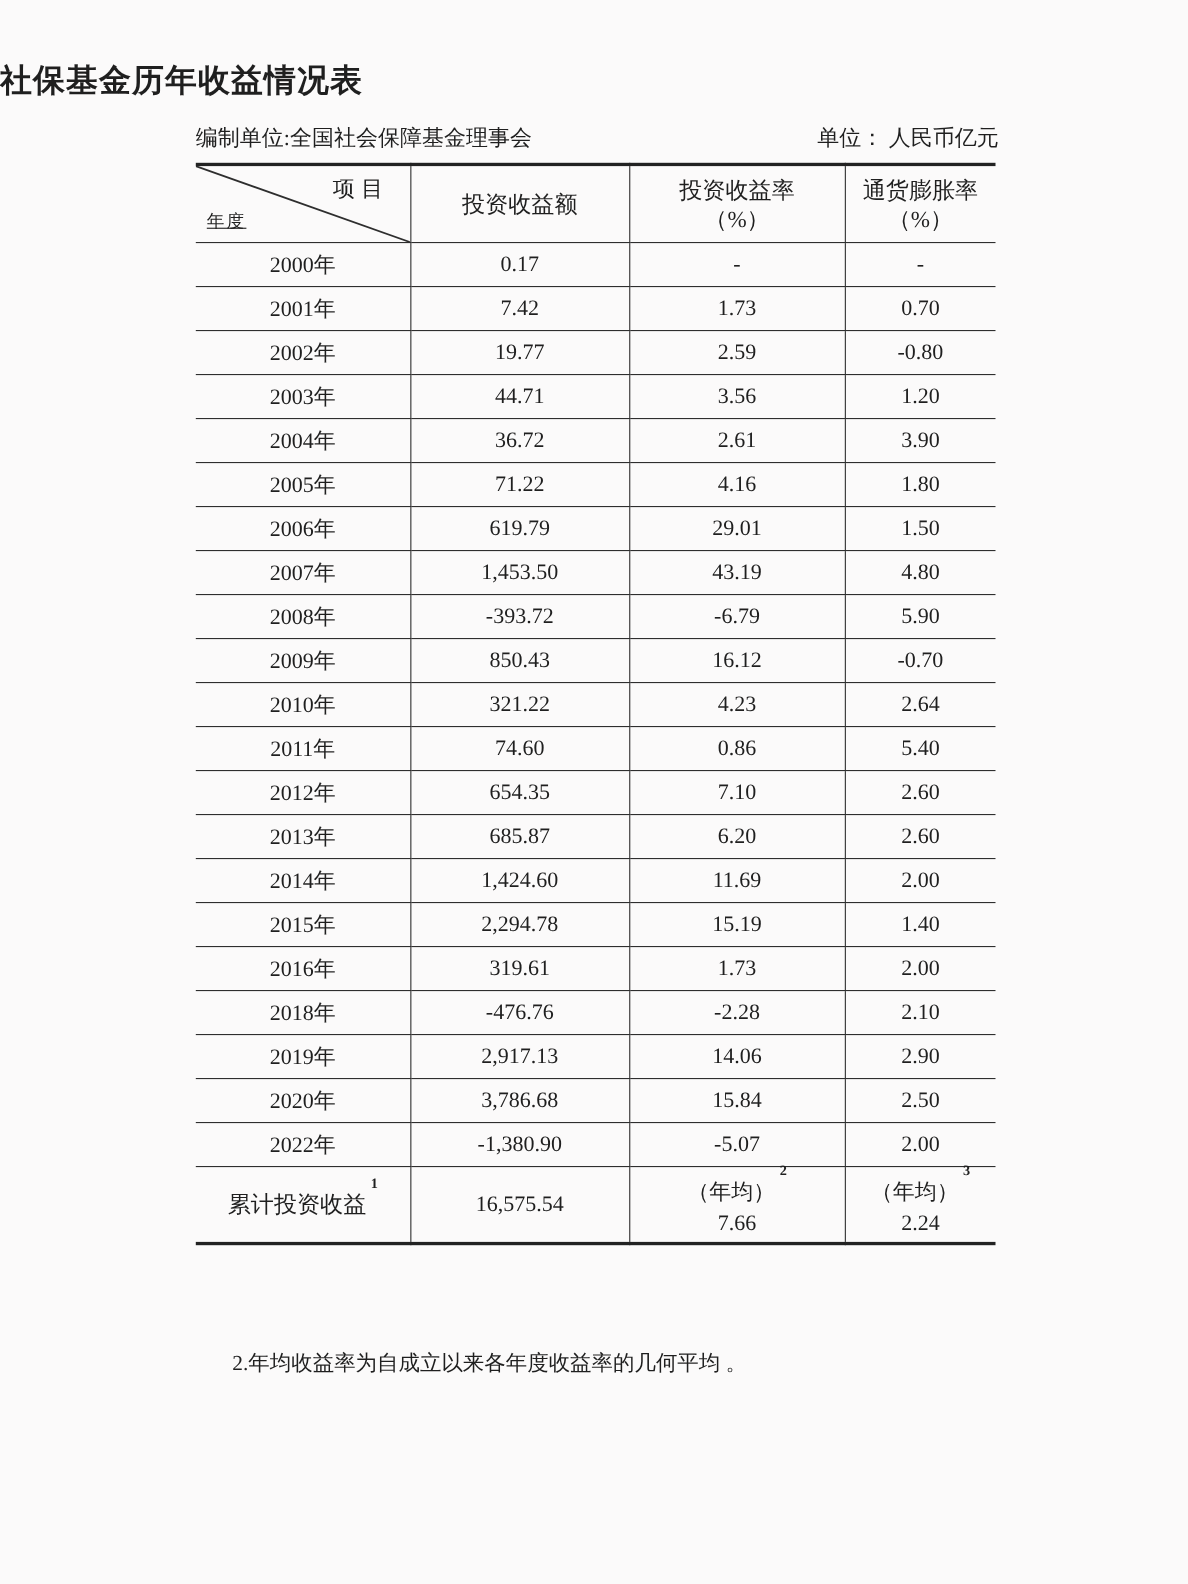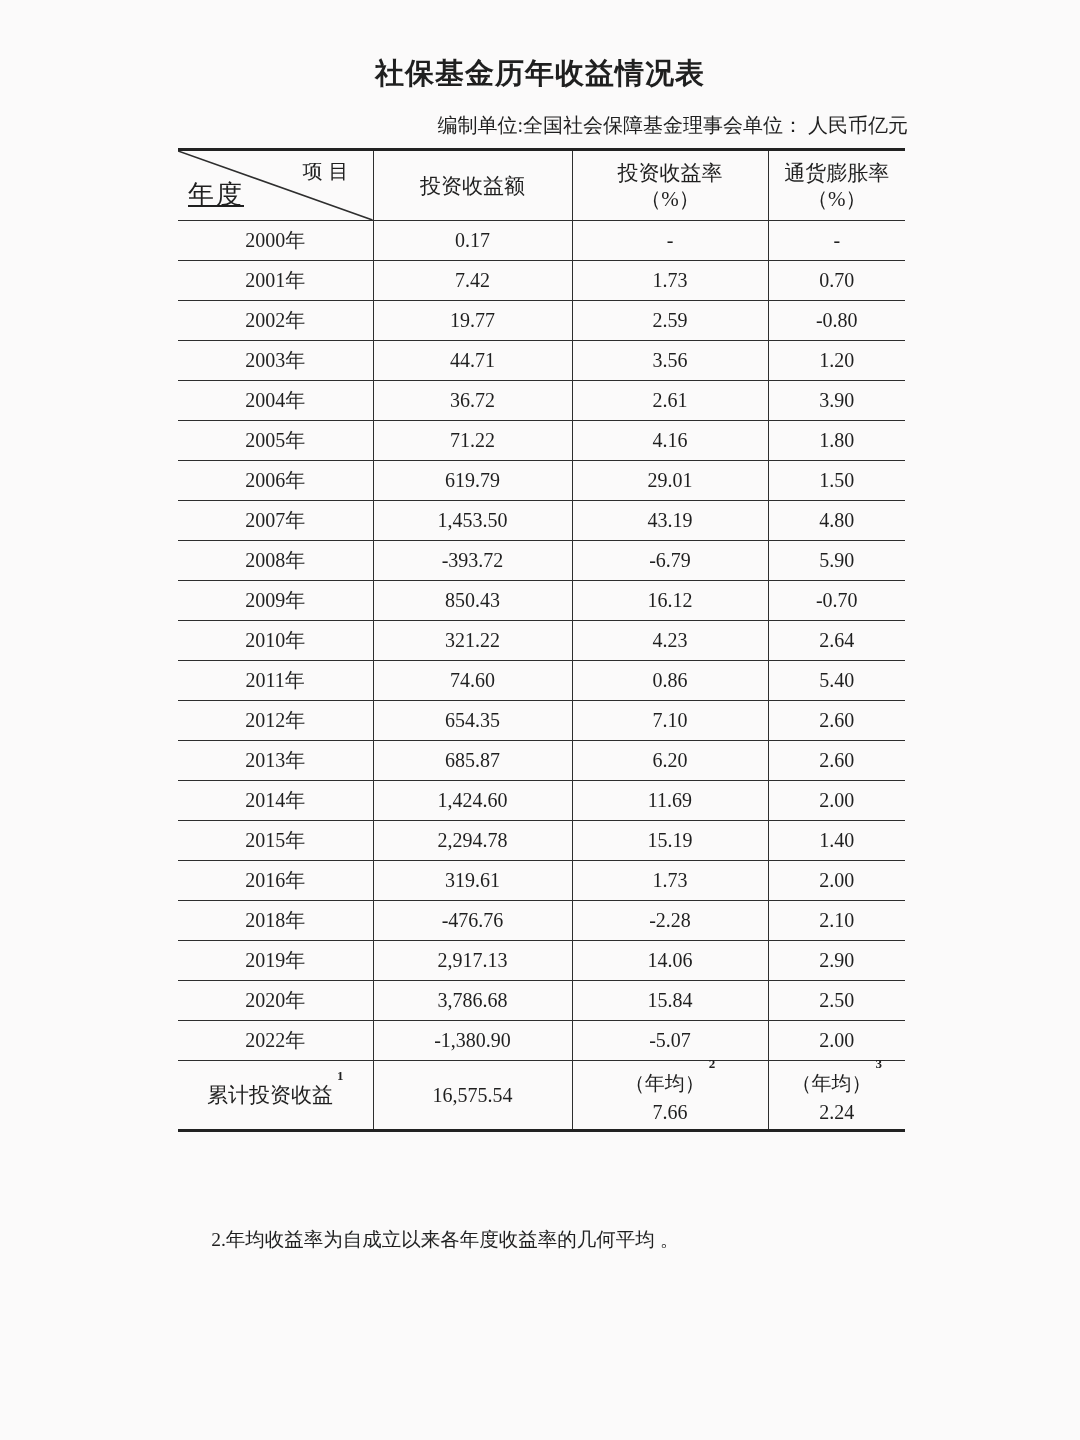--- a/index.html
+++ b/index.html
@@ -14,32 +14,31 @@
     width: 1080px;
     height: 1440px;
     background: #fbfafa;
     overflow: hidden;
   }
   .title {
     position: absolute;
     top: 54px;
     left: 0;
     width: 100%;
-    text-align: center;
     font-size: 29px;
     font-weight: bold;
     letter-spacing: 1px;
   }
   .meta {
     position: absolute;
     top: 112px;
     left: 178px;
     width: 730px;
     display: flex;
-    justify-content: flex-end;
+    justify-content: space-between;
     font-size: 20px;
   }
   table.returns {
     position: absolute;
     top: 148px;
     left: 178px;
     width: 727px;
     border-collapse: collapse;
     table-layout: fixed;
     border-top: 3px solid #222;
@@ -73,21 +72,21 @@
     top: 7px;
     right: 18px;
     font-size: 20px;
     letter-spacing: 6px;
     text-align: right;
   }
   .corner-bottom {
     position: absolute;
     bottom: 8px;
     left: 10px;
-    font-size: 26px;
+    font-size: 16px;
     letter-spacing: 2px;
     text-decoration: underline;
   }
   .hdr-sub { line-height: 26px; }
   .hdr-line { line-height: 26px; }
   tfoot td { font-weight: bold; }
   .s-label-cell { font-size: 21px; }
   sup.fnote {
     position: relative;
     top: -14px;

